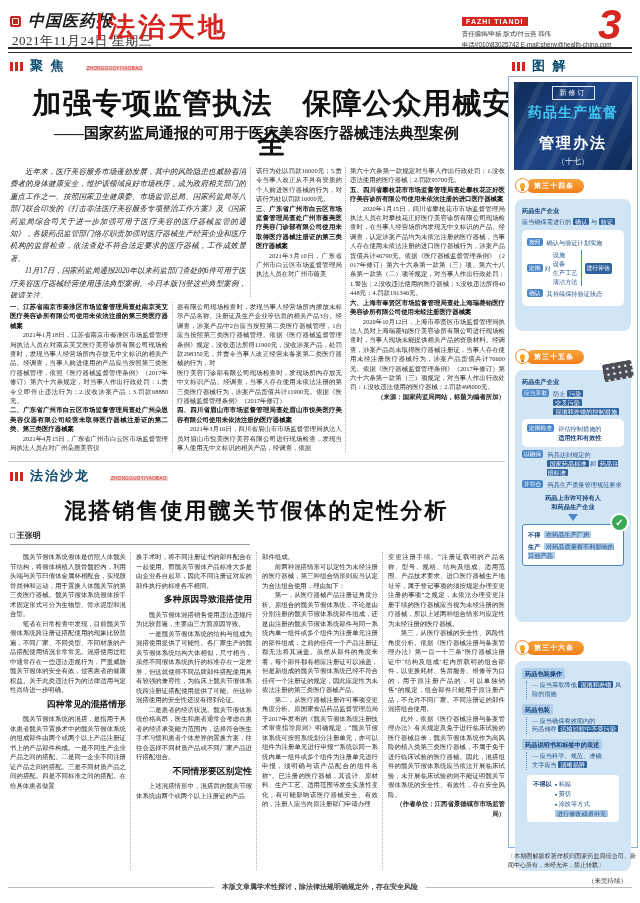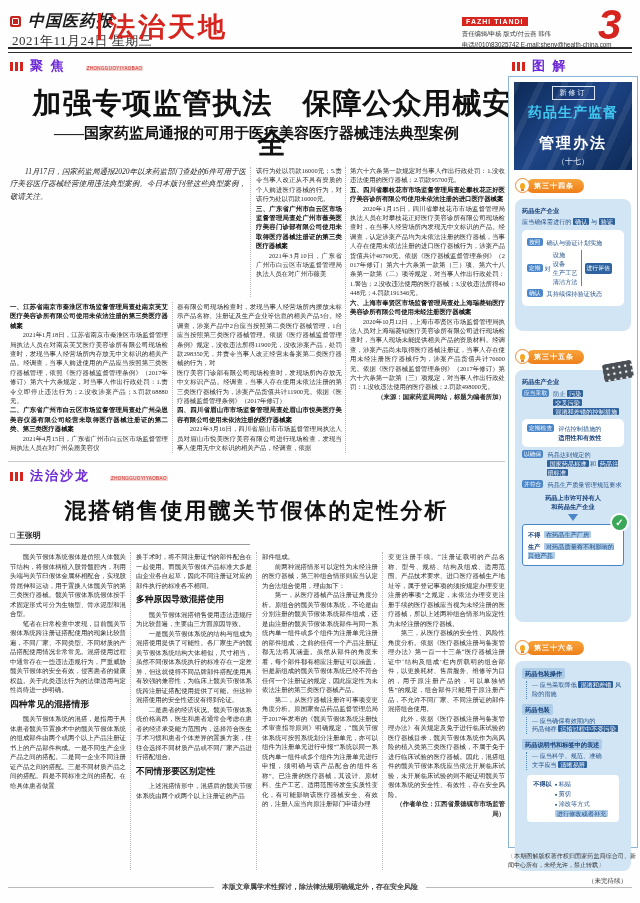--- a/index.html
+++ b/index.html
@@ -14,35 +14,35 @@
   .red-vbar{width:3px;height:27px;background:#d6251f;}
   .sec-banner{font-family:"Liberation Sans","DejaVu Sans",sans-serif;font-weight:900;font-size:27px;color:#d6251f;letter-spacing:3px;}
   .pinyin-tag{display:inline-block;background:#d6251f;color:#fff;font-family:"Liberation Sans",sans-serif;
       font-size:7px;font-weight:bold;letter-spacing:1px;padding:1px 4px;}
   .ed-line{font-size:6.3px;color:#333;font-family:"Liberation Sans",sans-serif;margin-top:2px;}
   .page-no{font-family:"Liberation Sans",sans-serif;font-weight:900;font-style:italic;font-size:42px;color:#d6251f;line-height:1;}
   .dbl-rule{border-top:2px solid #2b2b2b;border-bottom:1px solid #2b2b2b;height:3px;}
   
   .marker{display:inline-block;width:13px;height:9px;margin-right:3px;
       background:repeating-linear-gradient(90deg,#d6251f 0 3px,transparent 3px 5px);vertical-align:-1px;}
-  .sec-label{font-family:"Liberation Sans",sans-serif;font-weight:900;font-size:13px;color:#6d28d9;letter-spacing:2px;}
+  .sec-label{font-family:"Liberation Sans",sans-serif;font-weight:900;font-size:13px;color:#0c4a6e;letter-spacing:2px;}
   .sec-sub{font-size:4.5px;color:#d6251f;font-family:"Liberation Sans",sans-serif;letter-spacing:.4px;background:#f6d2cf;display:inline-block;padding:0 1px;}
   
   .headline{font-size:29px;font-weight:900;text-align:center;letter-spacing:1px;color:#111;}
   .subhead{font-size:15px;font-weight:bold;text-align:center;color:#111;}
   .ednote{font-style:italic;font-size:7.5px;line-height:12.4px;text-align:justify;word-break:break-all;color:#222;}
   .ednote .lab{font-style:normal;font-weight:bold;font-family:"Liberation Sans",sans-serif;font-size:8.5px;display:block;margin-bottom:2px;}
   .ednote p{margin:0;text-indent:2em;}
   .newscol{font-size:6.4px;line-height:9.4px;text-align:justify;word-break:break-all;color:#2a2a2a;overflow:hidden;}
   .newscol .blk-h{font-family:"Liberation Sans",sans-serif;font-weight:bold;color:#111;}
   .newscol .blk-p{text-indent:2em;}
   .newscol .blk-c{}
   .newscol .blk-src{text-align:right;font-weight:bold;}
   .newscol2{font-size:6.4px;line-height:9.5px;}
-  .newscol .blk-sub{font-family:"Liberation Sans",sans-serif;font-weight:bold;text-align:left;font-size:8.8px;margin:5px 0;text-indent:0;color:#111;}
+  .newscol .blk-sub{font-family:"Liberation Sans",sans-serif;font-weight:bold;text-align:right;font-size:8.8px;margin:5px 0;text-indent:0;color:#111;}
   .vdot{border-left:1px dotted #b5b5b5;width:0;}
   .hsep{border-top:1px solid #c9c9c9;}
   
   .headline2{font-size:22px;font-weight:900;text-align:center;letter-spacing:2px;color:#111;}
   .author{font-size:8px;font-weight:bold;color:#222;border-bottom:1px solid #999;padding-bottom:3px;}
   
   .side-box{border:1px solid #8ab4d8;background:#fff;}
   .banner{background:linear-gradient(135deg,#0d2a56 0%,#1d4486 45%,#0d2a56 100%);position:relative;overflow:hidden;
           display:flex;flex-direction:column;align-items:center;justify-content:center;}
   .banner::before{content:"";position:absolute;inset:0;
@@ -114,20 +114,21 @@
 
   <div class="abs" style="left:10px;top:56px;">
     <span class="marker"></span>
     <span class="sec-label">聚  焦</span>
     <div class="sec-sub" style="margin-left:16px;">ZHONGGUOYIYAOBAO</div>
   </div>
   <div class="abs headline" style="left:24px;top:84px;width:497px;">加强专项监管执法　保障公众用械安全</div>
   <div class="abs subhead" style="left:8px;top:124px;width:497px;">——国家药监局通报的可用于医疗美容医疗器械违法典型案例</div>
 
   <div class="abs ednote" style="left:10px;top:166px;width:236px;height:132px;overflow:hidden;">
+    <p>近年来，医疗美容服务市场蓬勃发展，其中的风险隐患也威胁着消费者的身体健康安全，维护该领域良好市场秩序，成为政府相关部门的重点工作之一。按照国家卫生健康委、市场监管总局、国家药监局等八部门联合印发的《打击非法医疗美容服务专项整治工作方案》及《国家药监局综合司关于进一步加强可用于医疗美容的医疗器械监管的通知》，各级药品监管部门恪尽职责加强对医疗器械生产经营企业和医疗机构的监督检查，依法查处不符合法定要求的医疗器械，工作成效显著。</p>
     <p>11月17日，国家药监局通报2020年以来药监部门查处的6件可用于医疗美容医疗器械经营使用违法典型案例。今日本版刊登这些典型案例，敬请关注。</p>
   </div>
   <div class="abs vdot" style="left:250px;top:167px;height:130px;"></div>
   <div class="abs newscol" style="left:256px;top:166px;width:86px;height:132px;">
       <div class="blk-c">该行为处以罚款16000元；5.责令当事人改正从不具有资质的个人购进医疗器械的行为，对该行为处以罚款16000元。</div>
       <div class="blk-h">三、广东省广州市白云区市场监督管理局查处广州市薇美医疗美容门诊部有限公司使用未取得医疗器械注册证的第三类医疗器械案</div>
       <div class="blk-p">2021年3月10日，广东省广州市白云区市场监督管理局执法人员在对广州市薇美</div>
     </div>
 
   <div class="abs newscol" style="left:10px;top:302px;width:158px;height:151px;">

